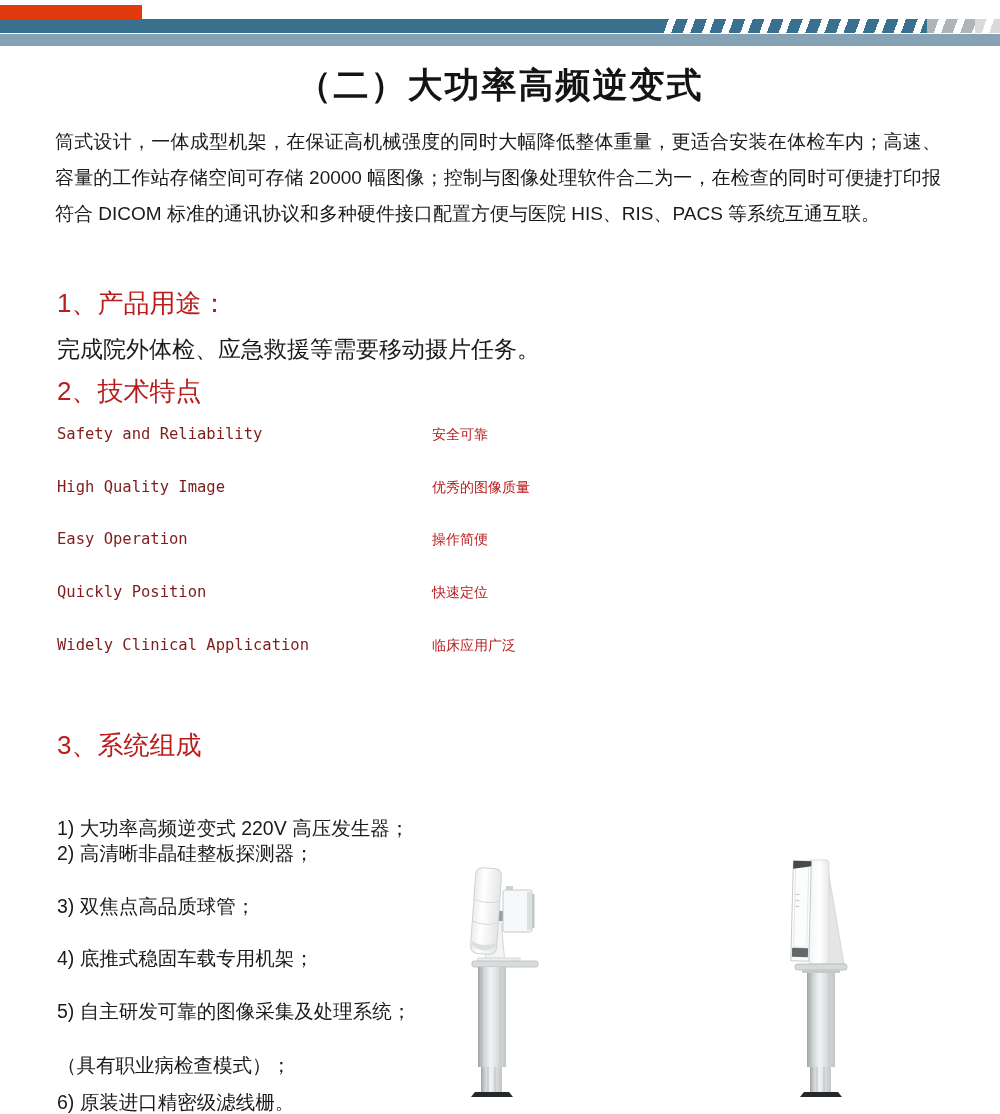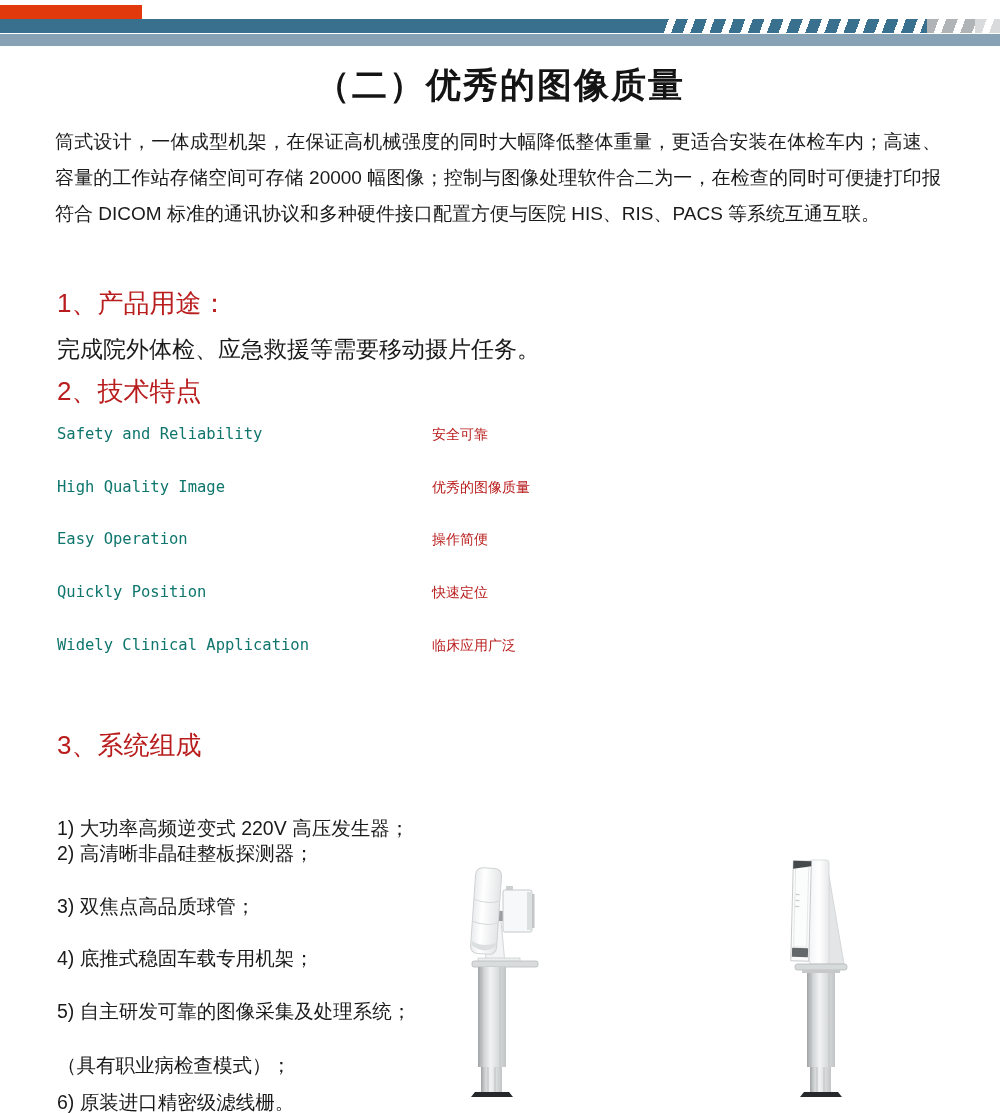--- a/index.html
+++ b/index.html
@@ -25,21 +25,21 @@
   .intro{position:absolute;left:55px;top:124px;width:886px;font-size:19px;line-height:36px;}
   .intro .ln{text-align:justify;text-align-last:justify;height:36px;overflow:hidden;}
   .intro .ln.first{text-indent:33px;}
   .intro .ln.last{text-align:right;text-align-last:left;}
   .sec-heading{position:absolute;left:57px;font-size:26px;font-weight:500;color:#b91c1c;}
   .h-usage{top:286px;}
   .usage-body{position:absolute;left:57px;top:334px;font-size:23px;}
   .h-features{top:374px;}
   .feature-row{position:absolute;left:57px;white-space:nowrap;}
   .feature-row .en{display:inline-block;width:375px;
-    font-family:"DejaVu Sans Mono","Liberation Mono",monospace;font-size:15.5px;color:#0f766e;}
+    font-family:"DejaVu Sans Mono","Liberation Mono",monospace;font-size:15.5px;color:#7f1d1d;}
   .feature-row .zh{font-size:14px;color:#b91c1c;}
   .fr0{top:425px;} .fr1{top:478px;} .fr2{top:530px;} .fr3{top:583px;} .fr4{top:636px;}
   .h-composition{top:728px;}
   .comp-item{position:absolute;left:57px;font-size:19.5px;white-space:nowrap;}
   .ci0{top:787px;margin-top:28px;} .ci1{top:840px;} .ci2{top:893px;} .ci3{top:945px;}
   .ci4{top:998px;} .ci5{top:1052px;} .ci6{top:1089px;}
 
   
   .illu{position:absolute;}
   .illu-left{left:452px;top:854px;}
@@ -48,21 +48,21 @@
 </head>
 <body>
 
 <div class="bar bar-orange"></div>
 <div class="bar bar-teal"></div>
 <div class="bar bar-teal-stripes"></div>
 <div class="bar bar-gray-stripes"></div>
 <div class="bar bar-light-stripes"></div>
 <div class="bar bar-lightblue"></div>
 
-<div class="page-title">（二）优秀的图像质量</div>
+<div class="page-title">（二）大功率高频逆变式</div>
 
 <div class="intro">
   <div class="ln">筒式设计，一体成型机架，在保证高机械强度的同时大幅降低整体重量，更适合安装在体检车内；高速、大</div>
   <div class="ln">容量的工作站存储空间可存储 20000 幅图像；控制与图像处理软件合二为一，在检查的同时可便捷打印报告；</div>
   <div class="ln last">符合 DICOM 标准的通讯协议和多种硬件接口配置方便与医院 HIS、RIS、PACS 等系统互通互联。</div>
 </div>
 
 <div class="sec-heading h-usage">1、产品用途：</div>
 <div class="usage-body">完成院外体检、应急救援等需要移动摄片任务。</div>
 

